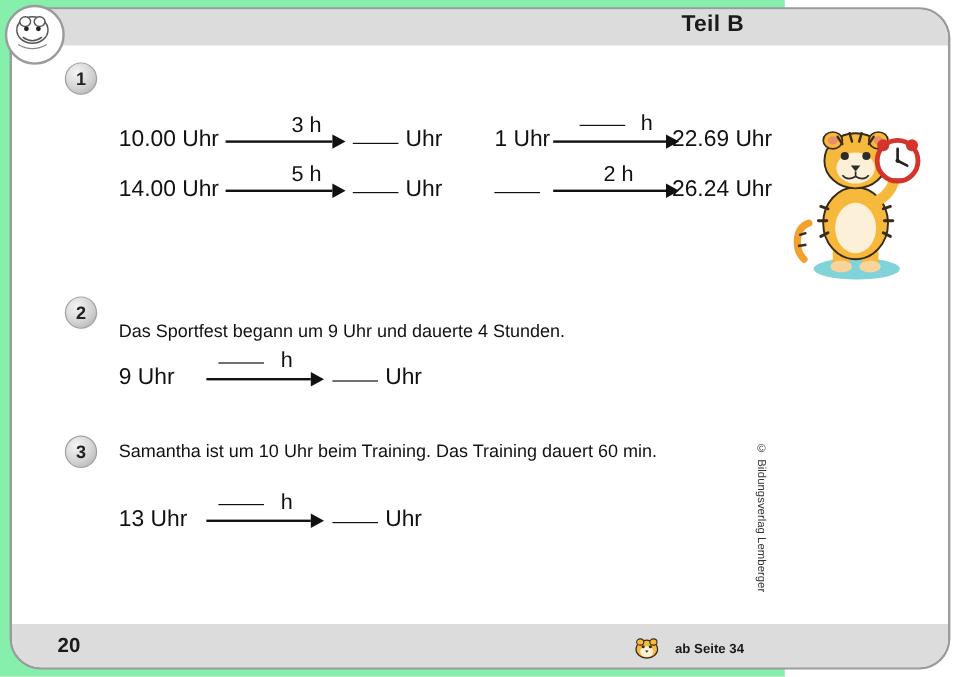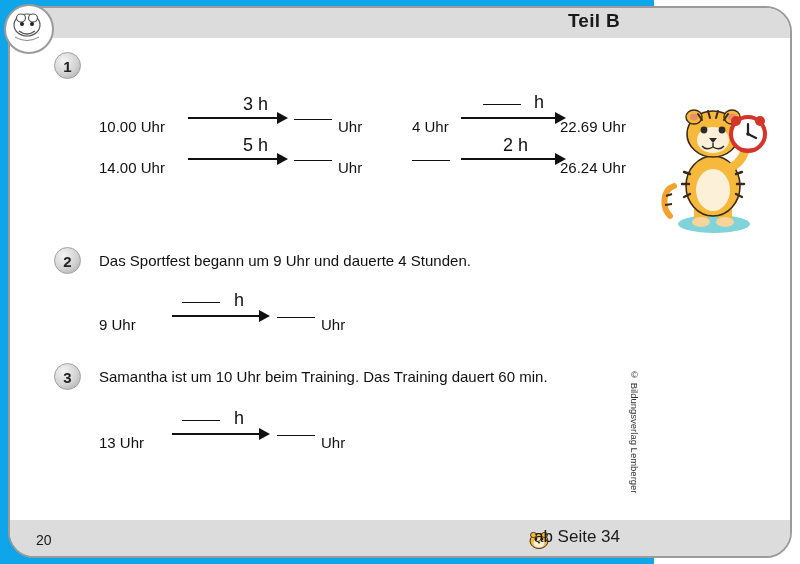--- a/index.html
+++ b/index.html
@@ -10,21 +10,21 @@
     width: 800px;
     height: 564px;
     font-family: "Liberation Sans", sans-serif;
     background: #ffffff;
     overflow: hidden;
   }
   .page {
     position: relative;
     width: 654px;
     height: 564px;
-    background: #0ea5e9;
+    background: #86efac;
     box-sizing: border-box;
   }
   
   .frame {
     position: absolute;
     left: 8px;
     top: 6px;
     width: 784px;
     height: 552px;
     border: 2px solid #9b9b9b;
@@ -58,31 +58,32 @@
     left: 10px;
     bottom: 8px;
     width: 780px;
     height: 36px;
     background: #dcdcdc;
     border-bottom-left-radius: 24px;
     border-bottom-right-radius: 24px;
   }
   .page-number {
     position: absolute;
-    left: 36px;
+    left: 48px;
     bottom: 16px;
-    font-size: 14px;
+    font-size: 17px;
     color: #1a1a1a;
+    font-weight: bold;
   }
   .footer-right {
     position: absolute;
     right: 34px;
     bottom: 17px;
-    font-size: 17px;
-    font-weight: normal;
+    font-size: 11px;
+    font-weight: bold;
     color: #1a1a1a;
   }
   .footer-badge {
     position: absolute;
     right: 103px;
     bottom: 12px;
     width: 24px;
     height: 24px;
   }
   
@@ -115,24 +116,23 @@
   .task-text {
     position: absolute;
     font-size: 15px;
     color: #111;
     white-space: nowrap;
   }
 
   
   .row-item {
     position: absolute;
-    font-size: 15px;
+    font-size: 19px;
     color: #111;
     white-space: nowrap;
-    margin-top: 12px;
   }
   .arrow {
     position: absolute;
     height: 14px;
   }
   .arrow .line {
     position: absolute;
     left: 0;
     top: 7px;
     height: 1.6px;
@@ -201,21 +201,21 @@
 
   <div class="row-item" style="left:99px; top:106px;">10.00 Uhr</div>
   <div class="arrow" style="left:188px; top:110px; width:100px;">
     <div class="line" style="width:89px;"></div>
     <div class="head" style="left:89px;"></div>
   </div>
   <div class="arrow-label" style="left:208px; top:94px; width:60px;">3 h</div>
   <div class="small-blank" style="left:294px; top:119px; width:38px;"></div>
   <div class="row-item" style="left:338px; top:106px;">Uhr</div>
 
-  <div class="row-item" style="left:412px; top:106px;">4 Uhr</div>
+  <div class="row-item" style="left:412px; top:106px;">1 Uhr</div>
   <div class="arrow" style="left:461px; top:110px; width:105px;">
     <div class="line" style="width:94px;"></div>
     <div class="head" style="left:94px;"></div>
   </div>
   <div class="small-blank" style="left:483px; top:104px; width:38px;"></div>
   <div class="arrow-label" style="left:524px; top:92px; width:20px;">h</div>
   <div class="row-item" style="left:560px; top:106px;">22.69 Uhr</div>
 
   <div class="row-item" style="left:99px; top:147px;">14.00 Uhr</div>
   <div class="arrow" style="left:188px; top:151px; width:100px;">
@@ -270,21 +270,21 @@
       <circle cx="92" cy="44" r="17" fill="#ffffff" stroke="#d4342a" stroke-width="4"></circle>
       <circle cx="80" cy="31" r="5" fill="#d4342a"></circle>
       <circle cx="104" cy="31" r="5" fill="#d4342a"></circle>
       <path d="M92 44 L92 34 M92 44 L100 48" stroke="#222" stroke-width="2.2" stroke-linecap="round"></path>
       <circle cx="92" cy="44" r="1.8" fill="#222"></circle>
       <path d="M86 60 L98 60" stroke="#d4342a" stroke-width="3" stroke-linecap="round"></path>
     </svg>
   </div>
 
   <div class="num-circle" style="left:54px; top:247px;">2</div>
-  <div class="task-text" style="left:99px; top:252px;">Das Sportfest begann um 9 Uhr und dauerte 4 Stunden.</div>
+  <div class="task-text" style="left:99px; top:268px;">Das Sportfest begann um 9 Uhr und dauerte 4 Stunden.</div>
 
   <div class="row-item" style="left:99px; top:304px;">9 Uhr</div>
   <div class="arrow" style="left:172px; top:308px; width:98px;">
     <div class="line" style="width:87px;"></div>
     <div class="head" style="left:87px;"></div>
   </div>
   <div class="small-blank" style="left:182px; top:302px; width:38px;"></div>
   <div class="arrow-label" style="left:224px; top:290px; width:20px;">h</div>
   <div class="small-blank" style="left:277px; top:317px; width:38px;"></div>
   <div class="row-item" style="left:321px; top:304px;">Uhr</div>

